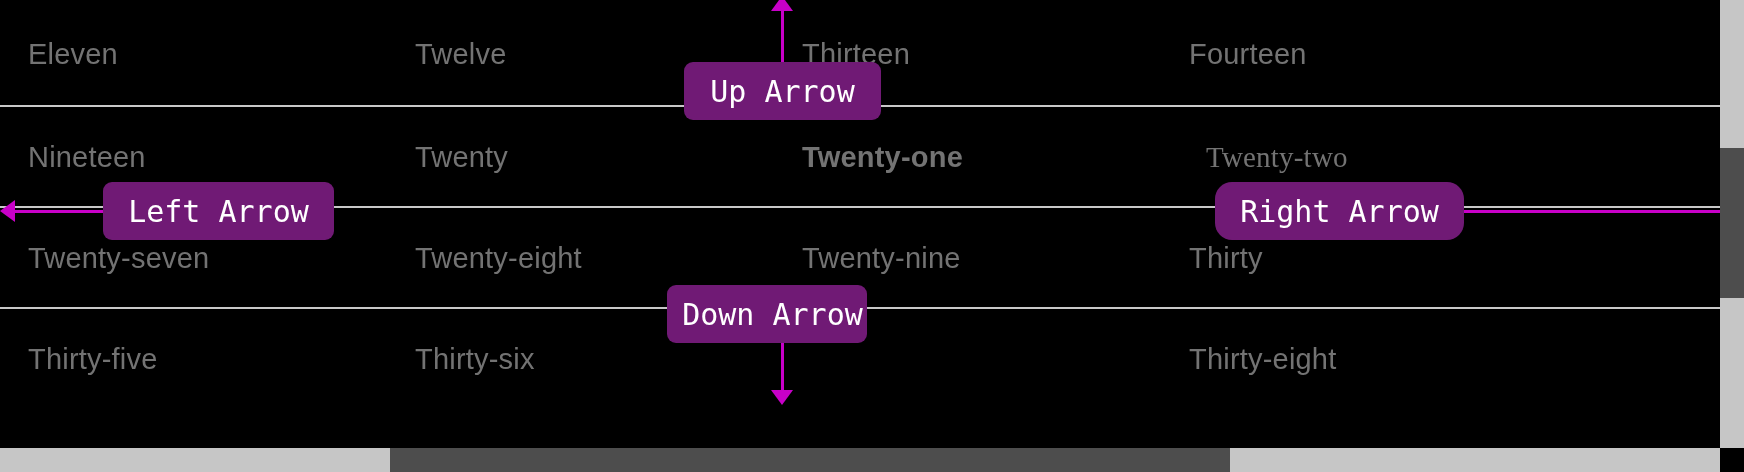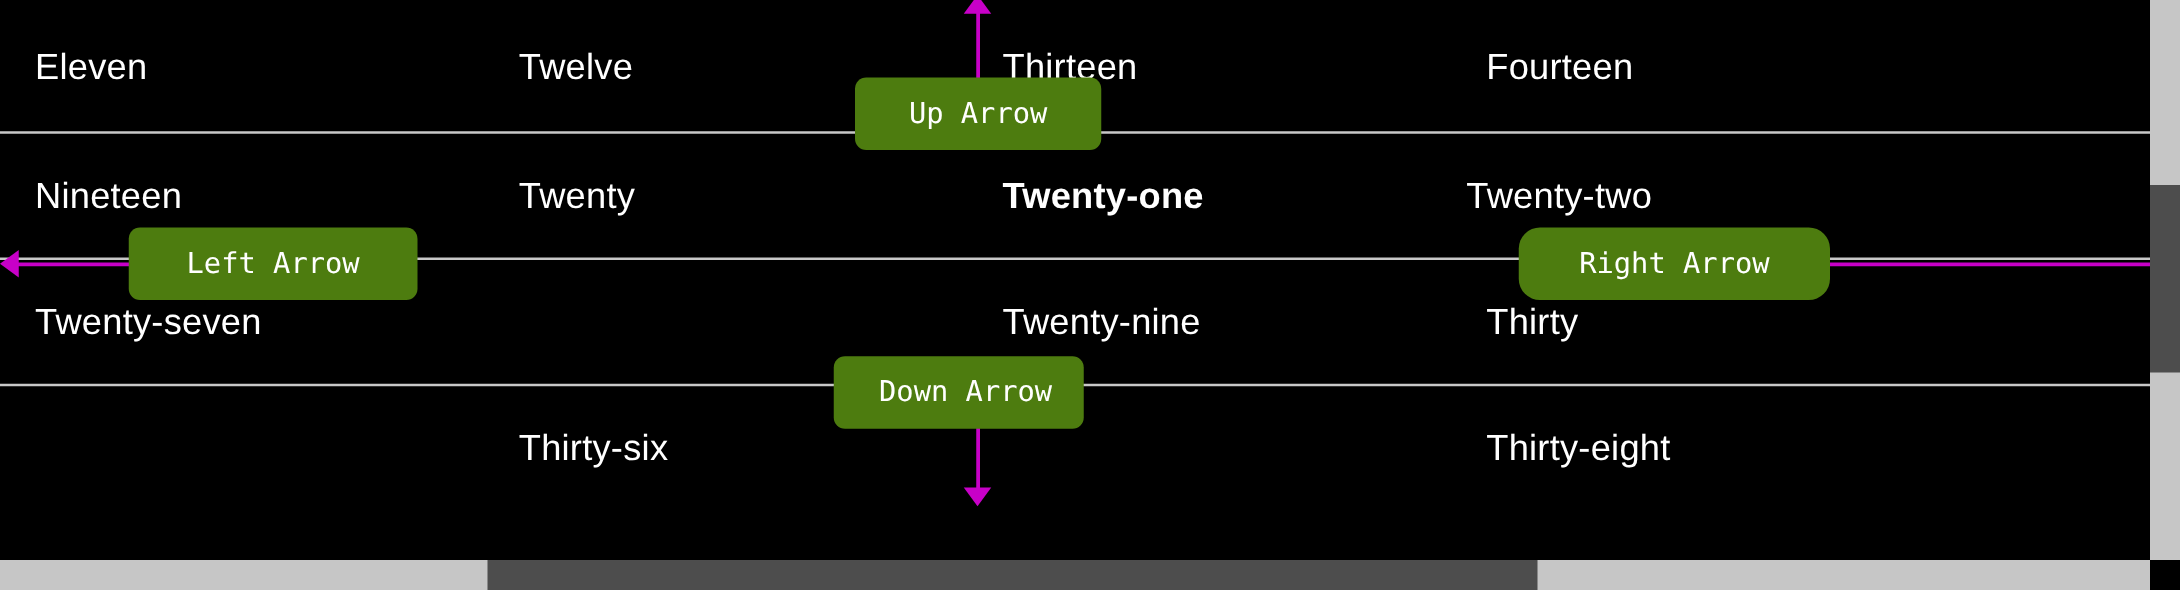--- a/index.html
+++ b/index.html
@@ -37,21 +37,21 @@
   .grid-row.sep {
     border-top: 2px solid #c8c8c8;
   }
 
   .grid-cell {
     position: absolute;
     top: 0;
     height: 101px;
     display: flex;
     align-items: center;
-    color: #ffffff;
+    color: #737373;
     font-size: 29px;
     font-family: "Liberation Sans", sans-serif;
     letter-spacing: 0.2px;
     white-space: nowrap;
   }
 
   
   .arrow-overlay {
     position: absolute;
     pointer-events: none;
@@ -87,24 +87,24 @@
     border-bottom: 15px solid #c800c8;
   }
   .arrow-head.down {
     border-left: 11px solid transparent;
     border-right: 11px solid transparent;
     border-top: 15px solid #c800c8;
   }
 
   .arrow-badge {
     position: absolute;
-    background: #4d7c0f;
+    background: #701a75;
     color: #ffffff;
     font-family: "DejaVu Sans Mono", "Liberation Mono", monospace;
-    font-size: 23px;
+    font-size: 30px;
     border-radius: 9px;
     display: flex;
     align-items: center;
     justify-content: center;
     letter-spacing: 0px;
     white-space: nowrap;
     box-sizing: border-box;
   }
 
   
@@ -156,30 +156,32 @@
       <div class="grid-cell" style="left:28px;">Eleven</div>
       <div class="grid-cell" style="left:415px;">Twelve</div>
       <div class="grid-cell" style="left:802px;">Thirteen</div>
       <div class="grid-cell" style="left:1189px;">Fourteen</div>
     </div>
 
     <div class="grid-row sep" style="top:105px;">
       <div class="grid-cell" style="left:28px;">Nineteen</div>
       <div class="grid-cell" style="left:415px;">Twenty</div>
       <div class="grid-cell" style="left:802px;font-weight:bold;">Twenty-one</div>
-      <div class="grid-cell" style="left:1173px;">Twenty-two</div>
+      <div class="grid-cell" style="left:1206px;font-family:Liberation Serif, serif;">Twenty-two</div>
     </div>
 
     <div class="grid-row sep" style="top:206px;">
       <div class="grid-cell" style="left:28px;">Twenty-seven</div>
+      <div class="grid-cell" style="left:415px;">Twenty-eight</div>
       <div class="grid-cell" style="left:802px;">Twenty-nine</div>
       <div class="grid-cell" style="left:1189px;">Thirty</div>
     </div>
 
     <div class="grid-row sep" style="top:307px;">
+      <div class="grid-cell" style="left:28px;">Thirty-five</div>
       <div class="grid-cell" style="left:415px;">Thirty-six</div>
       <div class="grid-cell" style="left:1189px;">Thirty-eight</div>
     </div>
   </div>
 
   <div class="arrow-overlay">
     <div class="arrow-line-v" style="left:781px; top:8px; height:60px;"></div>
     <div class="arrow-head up" style="left:771px; top:-4px;"></div>
   </div>
   <div class="arrow-badge" style="left:684px; top:62px; width:197px; height:58px;">Up Arrow</div>

